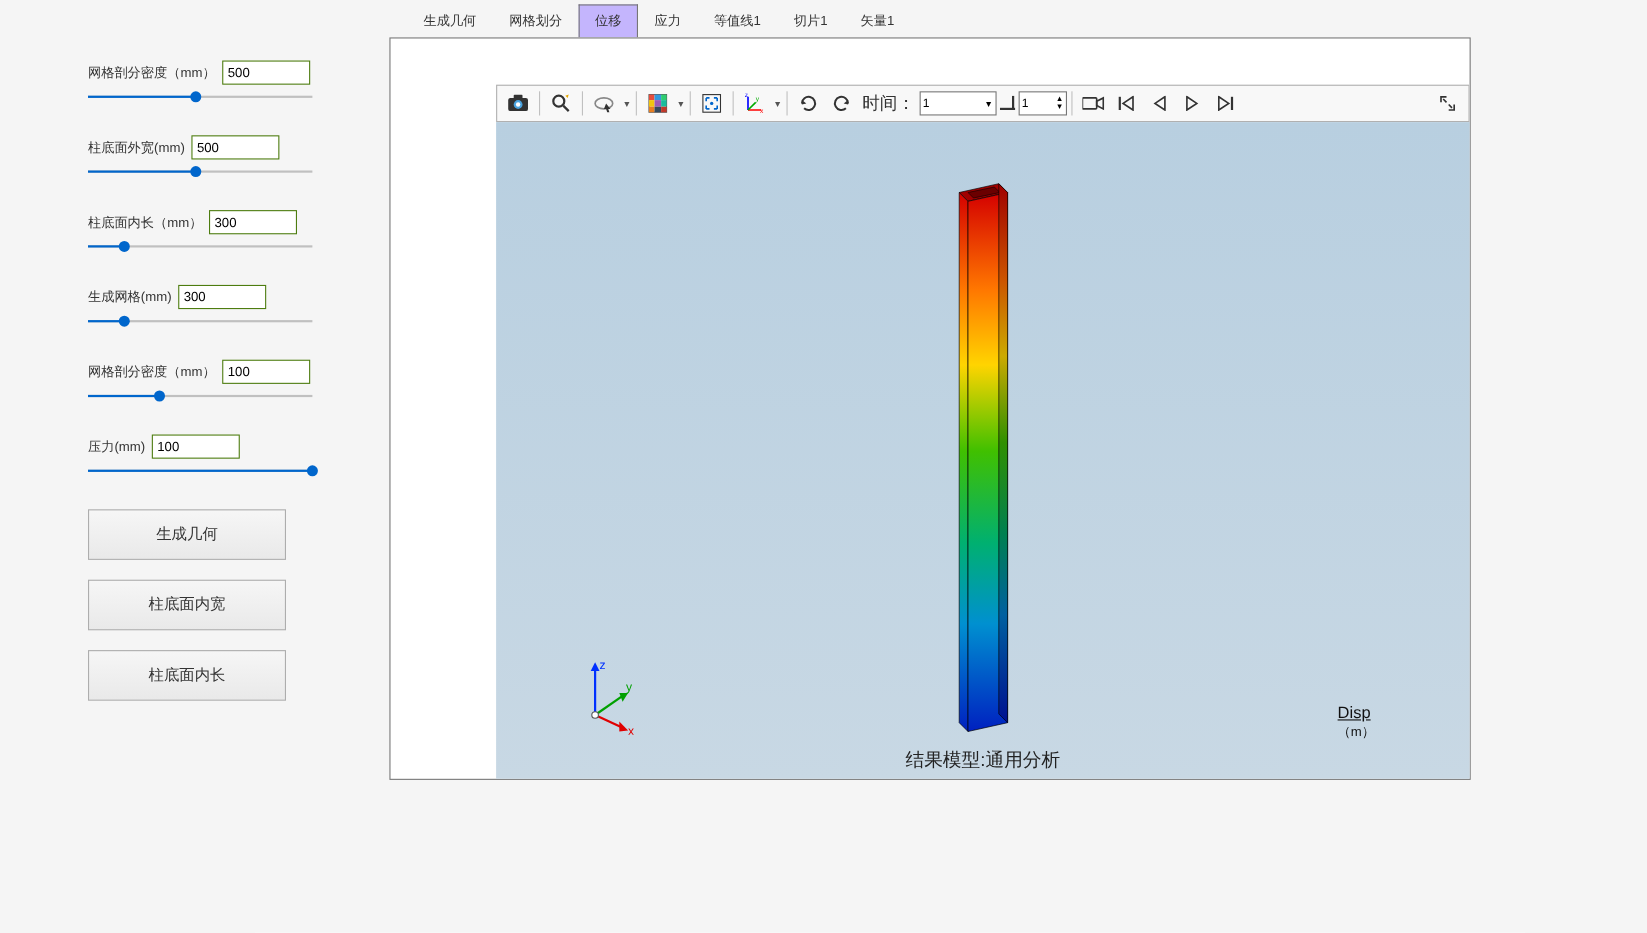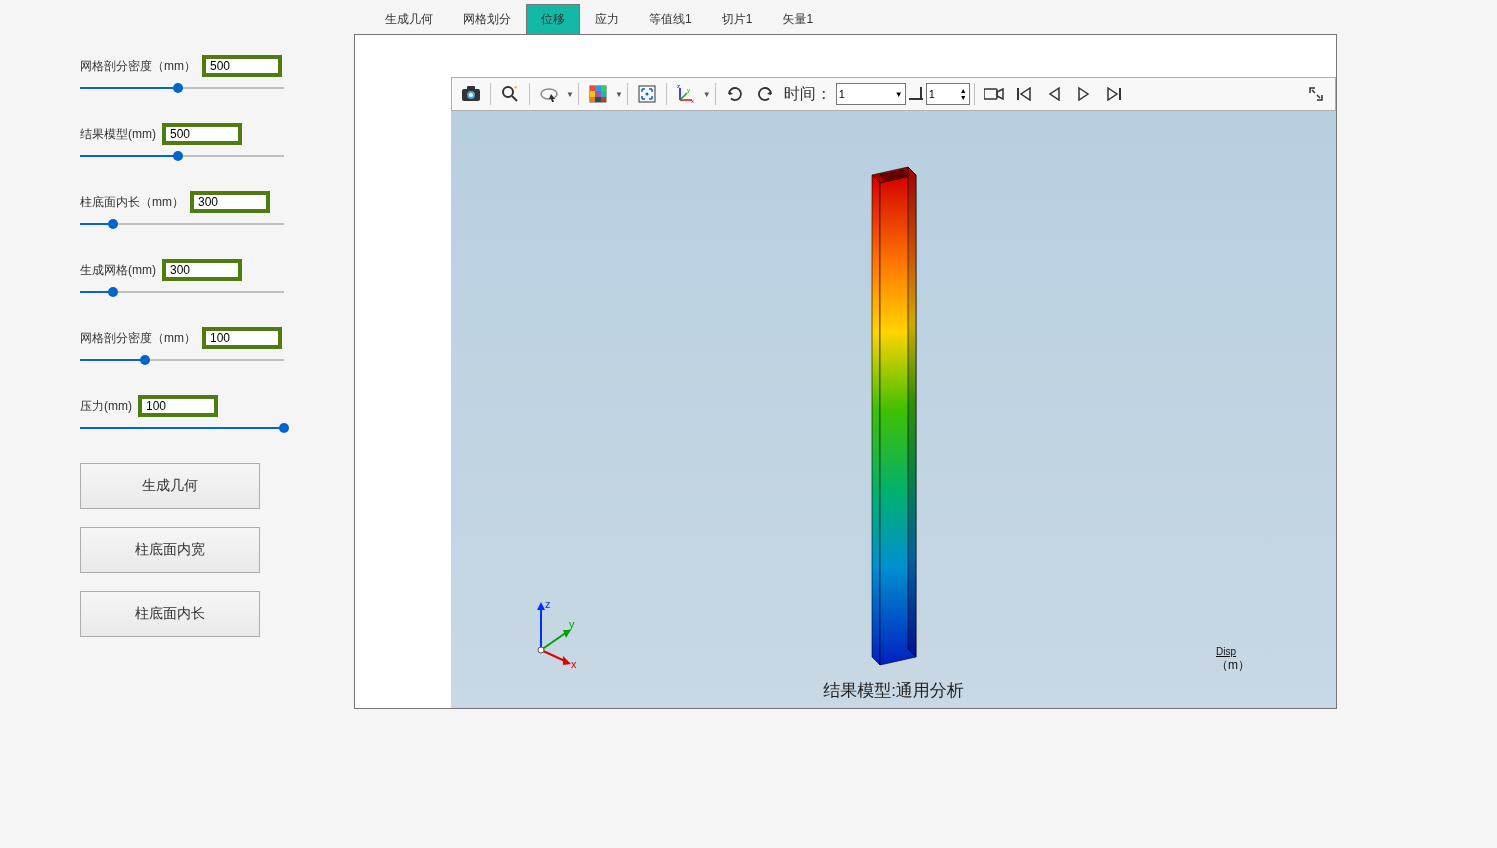--- a/index.html
+++ b/index.html
@@ -2,44 +2,44 @@
 <html><head>
 <meta charset="utf-8">
 <style>
 * { box-sizing: border-box; margin: 0; padding: 0; }
 body { font-family: "Microsoft YaHei", sans-serif; font-size: 12px; background: #f5f5f5; width: 1497px; height: 848px; overflow: hidden; }
 .app { display: flex; width: 100%; height: 100%; }
 .sidebar { width: 354px; padding: 55px 70px 0 80px; }
 .param-group { margin-bottom: 28px; }
 .param-row { display: flex; align-items: center; margin-bottom: 4px; }
 .param-label { font-size: 12px; color: #333; margin-right: 6px; white-space: nowrap; }
-.param-input { width: 80px; height: 22px; border: 4px solid #4d7c0f; padding: 0 4px; font-size: 12px; }
+.param-input { width: 80px; height: 22px; border: 1px solid #4d7c0f; padding: 0 4px; font-size: 12px; }
 .slider-wrap { position: relative; height: 14px; margin-top: 2px; }
 .slider-track { position: absolute; top: 6px; left: 0; right: 0; height: 2px; background: #c0c0c0; }
 .slider-fill { position: absolute; top: 6px; left: 0; height: 2px; background: #0066cc; }
 .slider-thumb { position: absolute; top: 2px; width: 10px; height: 10px; background: #0066cc; border-radius: 50%; transform: translateX(-5px); cursor: pointer; }
 .btn-big { width: 180px; height: 46px; border: 1px solid #adadad; background: linear-gradient(#f6f6f6,#e9e9e9); font-size: 14px; color: #333; margin-bottom: 18px; cursor: pointer; }
 .main { flex: 1; display: flex; flex-direction: column; padding-right: 160px; }
 .tabs { display: flex; height: 34px; align-items: flex-end; padding-left: 16px; }
 .tab { padding: 6px 14px; font-size: 12px; color: #333; cursor: pointer; border: 1px solid transparent; border-bottom: none; }
-.tab.active { border-color: #767676; background: #14b8a6; }
+.tab.active { border-color: #767676; background: #c4b5fd; }
 .viewer-frame { border: 1px solid #767676; background: #fff; height: 675px; position: relative; }
 .toolbar { position: absolute; top: 42px; left: 96px; right: 0; height: 34px; display: flex; align-items: center; gap: 0; border: 1px solid #b0b0b0; background: #f8f8f8; padding: 0 4px; overflow: hidden; }
 .tb-btn { width: 30px; height: 28px; display: flex; align-items: center; justify-content: center; cursor: pointer; border: 1px solid transparent; }
 .tb-sep { width: 1px; height: 22px; background: #c0c0c0; margin: 0 4px; }
 .tb-label { font-size: 16px; color: #333; margin: 0 4px; }
 .tb-combo { width: 70px; height: 22px; border: 1px solid #767676; background: #fff; font-size: 11px; padding: 0 2px; display: flex; align-items: center; justify-content: space-between; cursor: pointer; }
 .tb-spin { width: 44px; height: 22px; border: 1px solid #767676; background: #fff; font-size: 11px; padding: 0 2px; display: flex; align-items: center; }
 .tb-dropdown-caret { font-size: 8px; color: #555; margin-left: 2px; cursor: pointer; }
 .canvas-area { position: absolute; top: 76px; left: 96px; right: 0; bottom: 0; background: linear-gradient(#b8cfe0, #c8d8e4); overflow: hidden; }
 .column-render { position: absolute; left: 50%; top: 50px; transform: translateX(-50%); }
 .axis-gizmo { position: absolute; left: 72px; bottom: 40px; width: 60px; height: 70px; }
 .caption { position: absolute; bottom: 6px; left: 50%; transform: translateX(-50%); font-size: 17px; color: #222; }
 .legend { position: absolute; right: 30px; bottom: 30px; width: 90px; }
-.legend-title { font-size: 10px; color: #111; text-decoration: underline; }
+.legend-title { font-size: 15px; color: #111; text-decoration: underline; }
 .legend-unit { font-size: 12px; color: #111; margin-bottom: 4px; }
 .legend-bar { position: relative; width: 14px; height: 200px; background: linear-gradient(to top, #001aff 0%, #00b3ff 25%, #00ff44 50%, #ffff00 75%, #ff0000 100%); }
 .legend-ticks { position: absolute; left: 20px; top: 0; height: 200px; }
 .legend-tick { position: absolute; font-size: 11px; color: #111; white-space: nowrap; }
 svg { display: block; }
 </style>
 </head>
 <body>
 
 <div class="app">
@@ -52,21 +52,21 @@
       <input class="param-input" value="500" style="">
     </div>
     <div class="slider-wrap">
       <div class="slider-track"></div>
       <div class="slider-fill" style="width:48%"></div>
       <div class="slider-thumb" style="left:48%"></div>
     </div>
         </div>
         <div class="param-group">
     <div class="param-row">
-      <span class="param-label">结果模型(mm)</span>
+      <span class="param-label">柱底面外宽(mm)</span>
       <input class="param-input" value="500" style="">
     </div>
     <div class="slider-wrap">
       <div class="slider-track"></div>
       <div class="slider-fill" style="width:48%"></div>
       <div class="slider-thumb" style="left:48%"></div>
     </div>
         </div>
         <div class="param-group">
     <div class="param-row">

